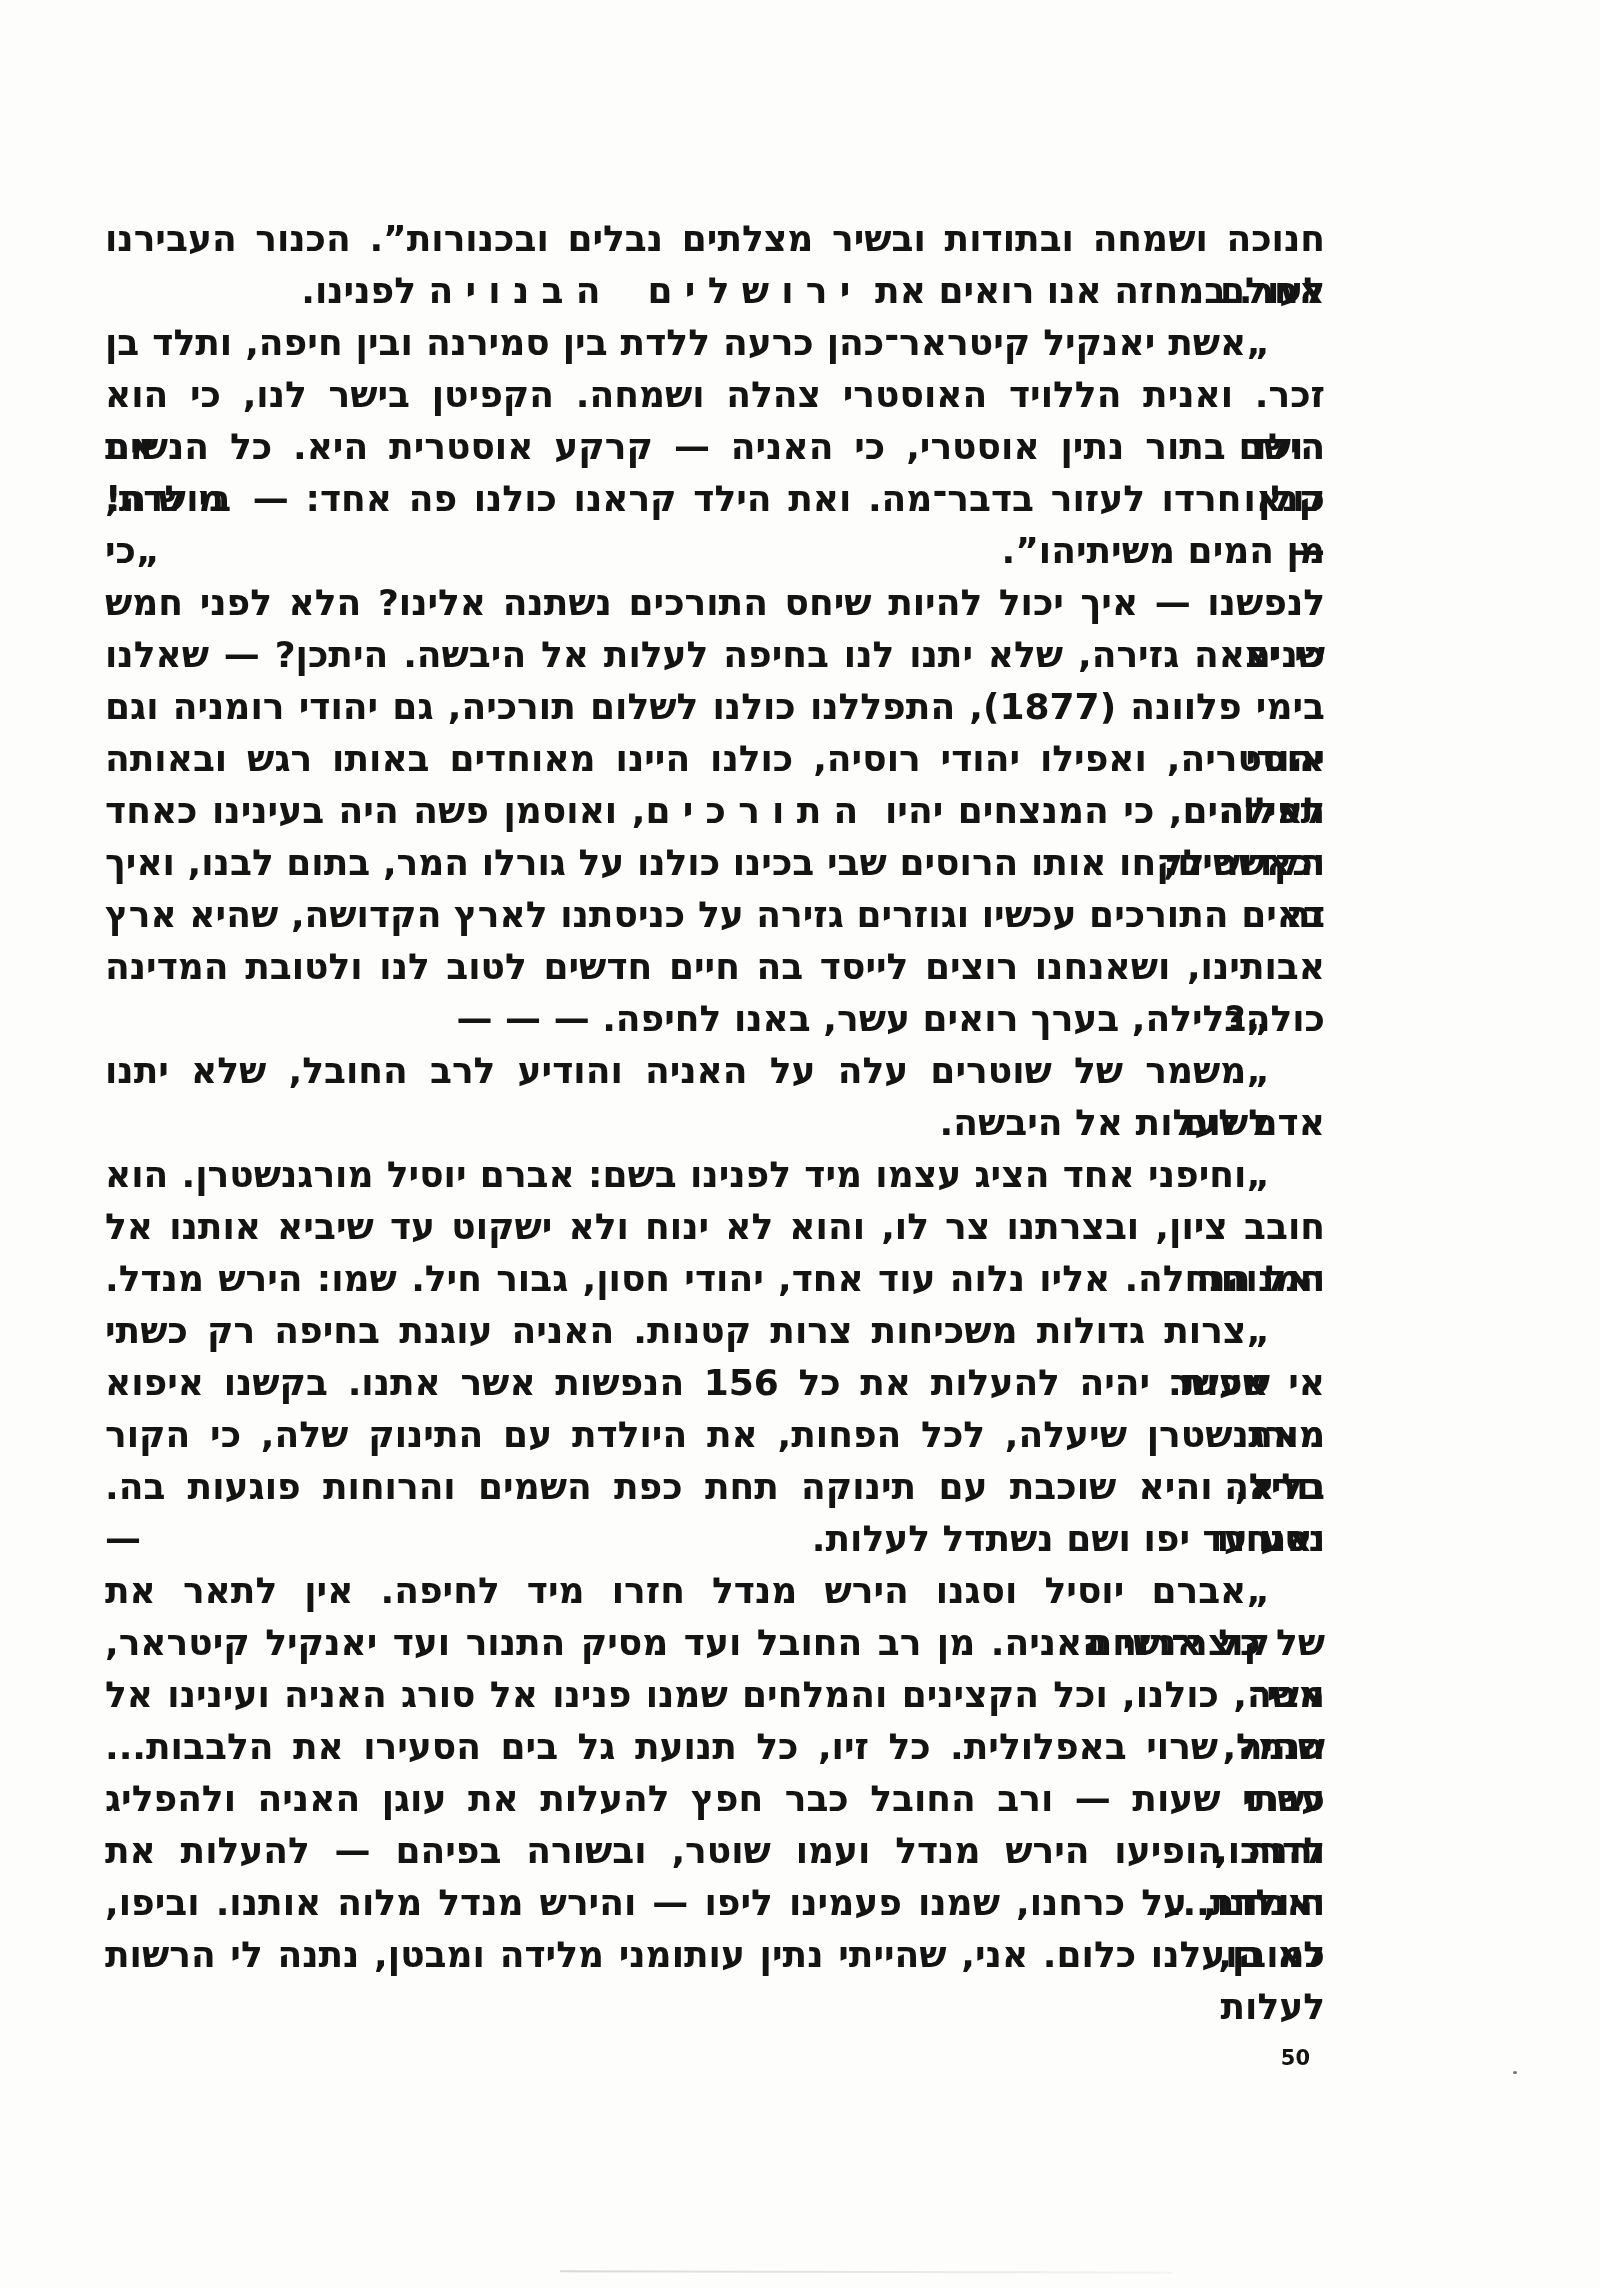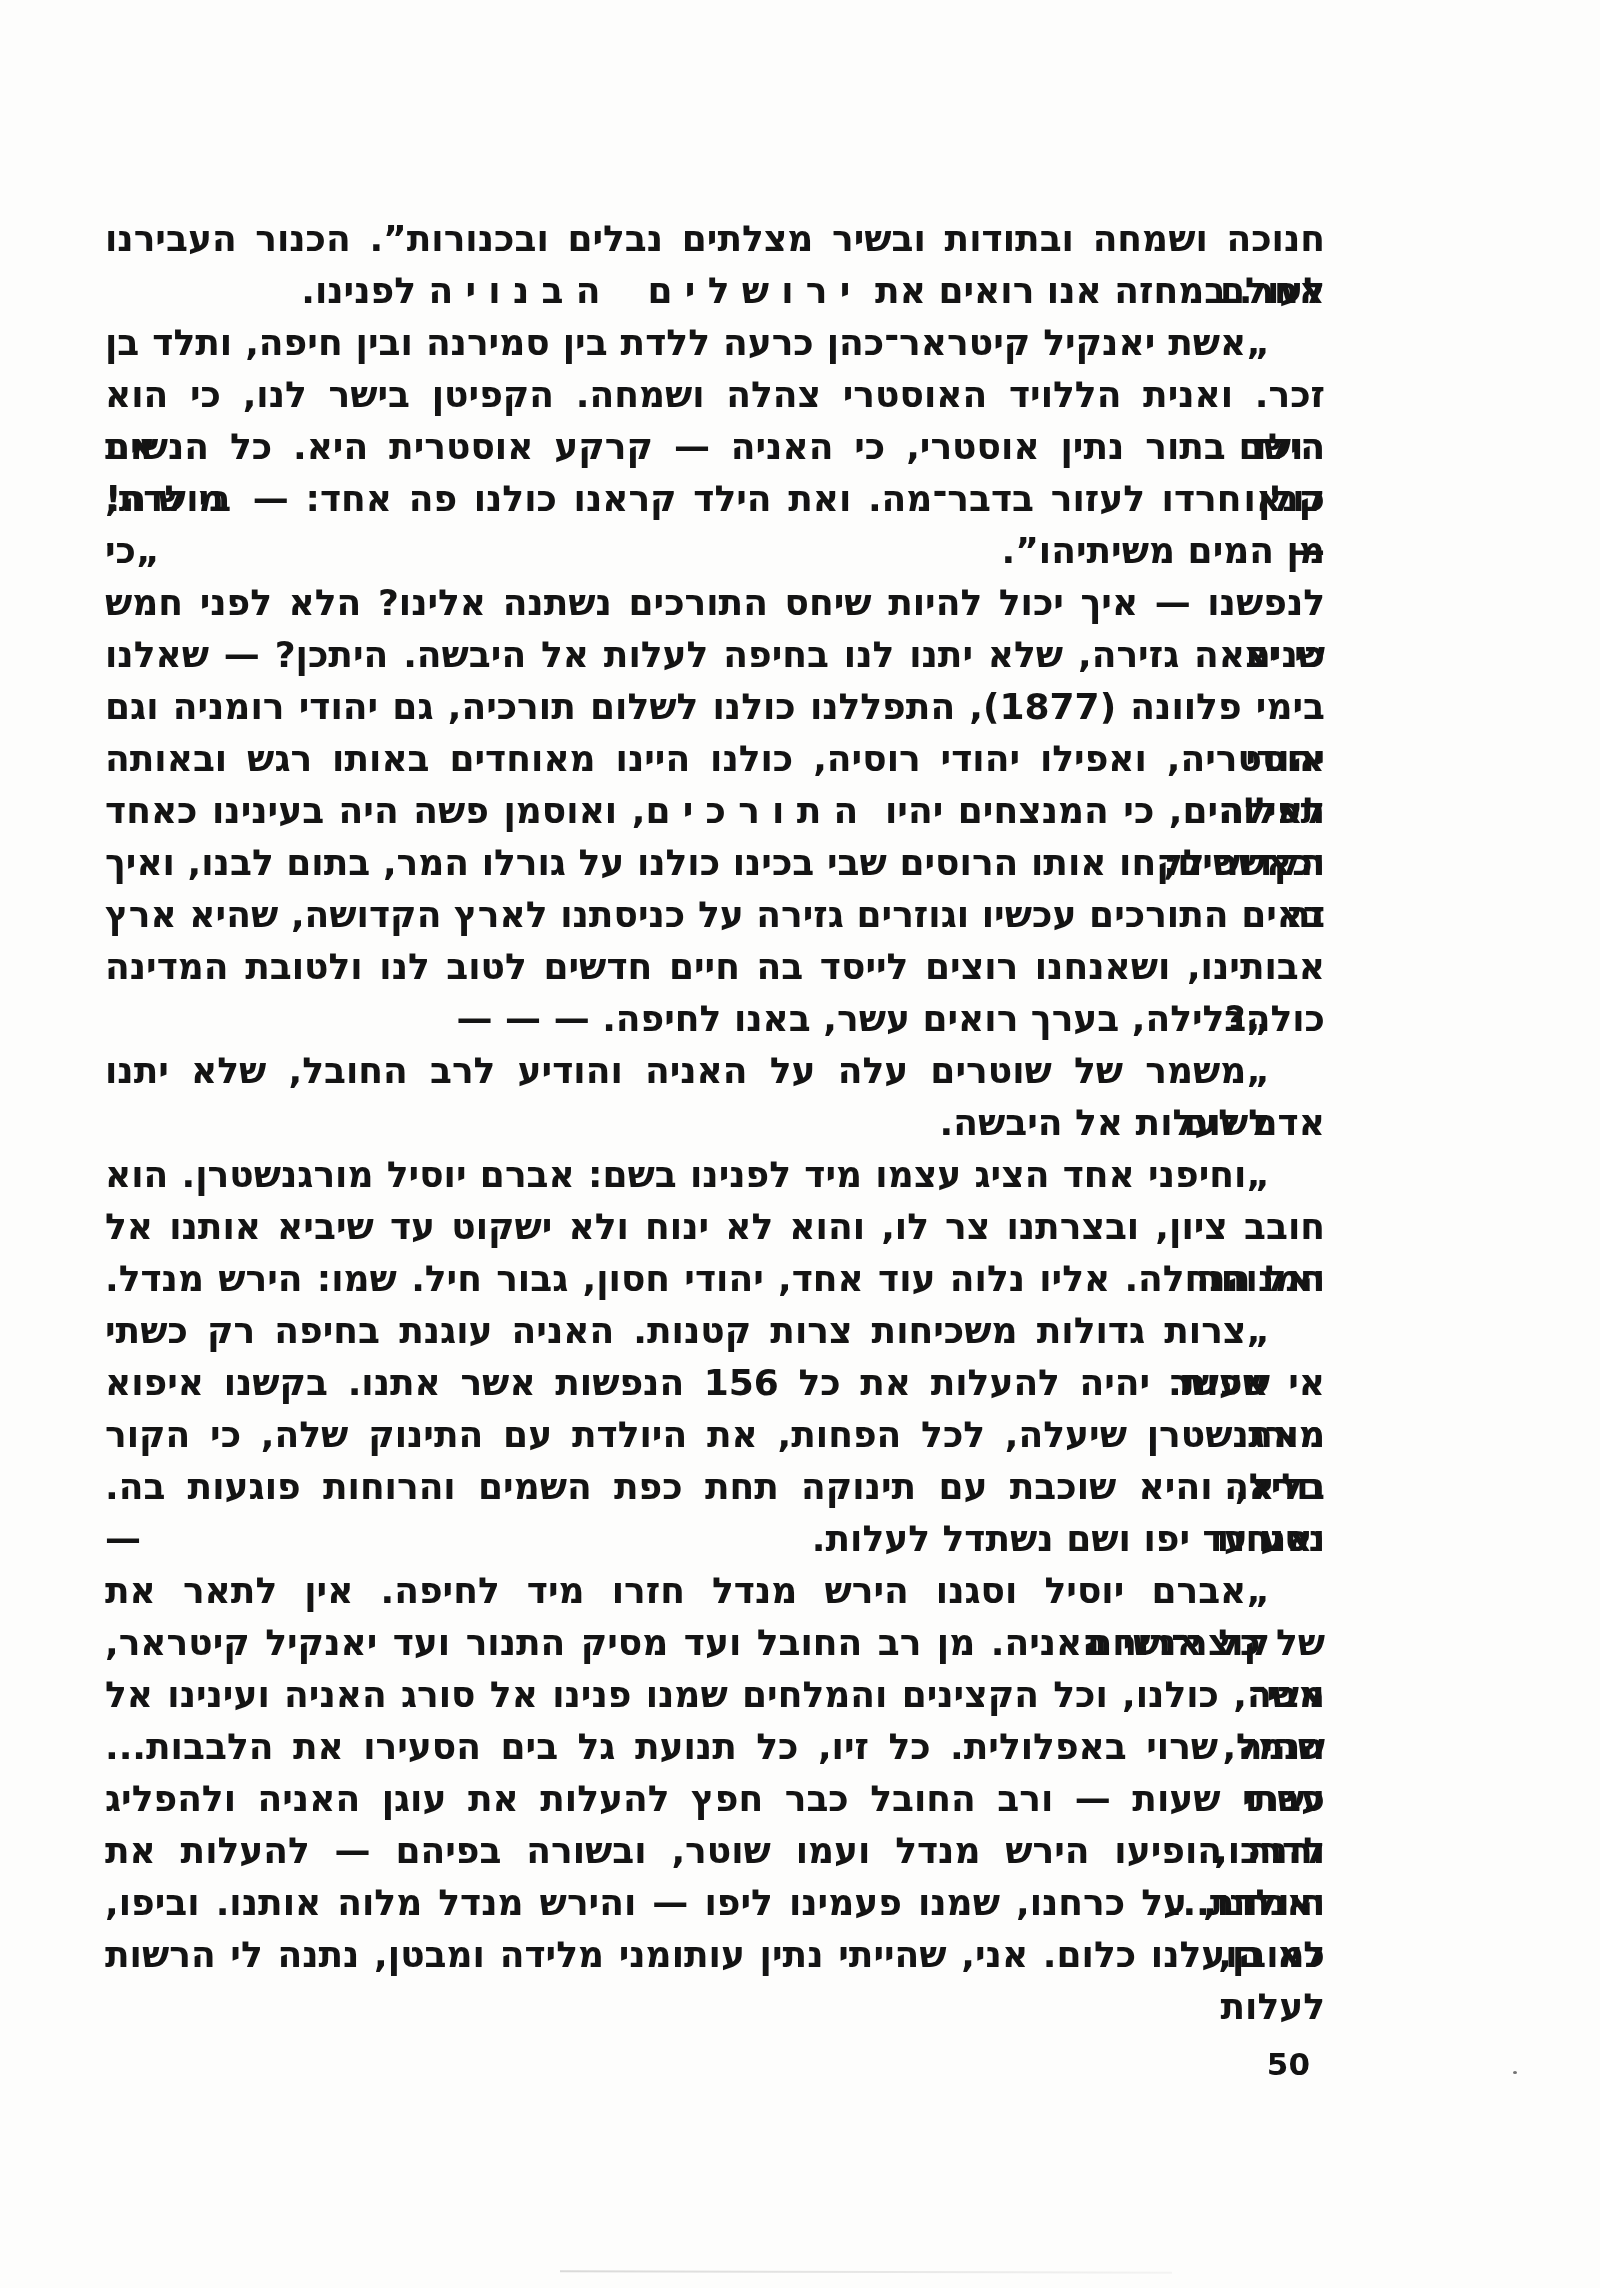--- a/index.html
+++ b/index.html
@@ -46,21 +46,21 @@
   .spaced {
     letter-spacing: 0.34em;
     word-spacing: 0.28em;
     text-align: center;
   }
   .page-number {
     position: absolute;
     top: 2046px;
     right: 290px;
     direction: ltr;
-    font-size: 31px;
+    font-size: 21px;
     font-weight: 700;
     color: #131313;
   }
   .artifact-line {
     position: absolute;
     top: 2271px;
     left: 560px;
     width: 612px;
     height: 2px;
     background: linear-gradient(90deg, rgba(0,0,0,0.14), rgba(0,0,0,0.04));

